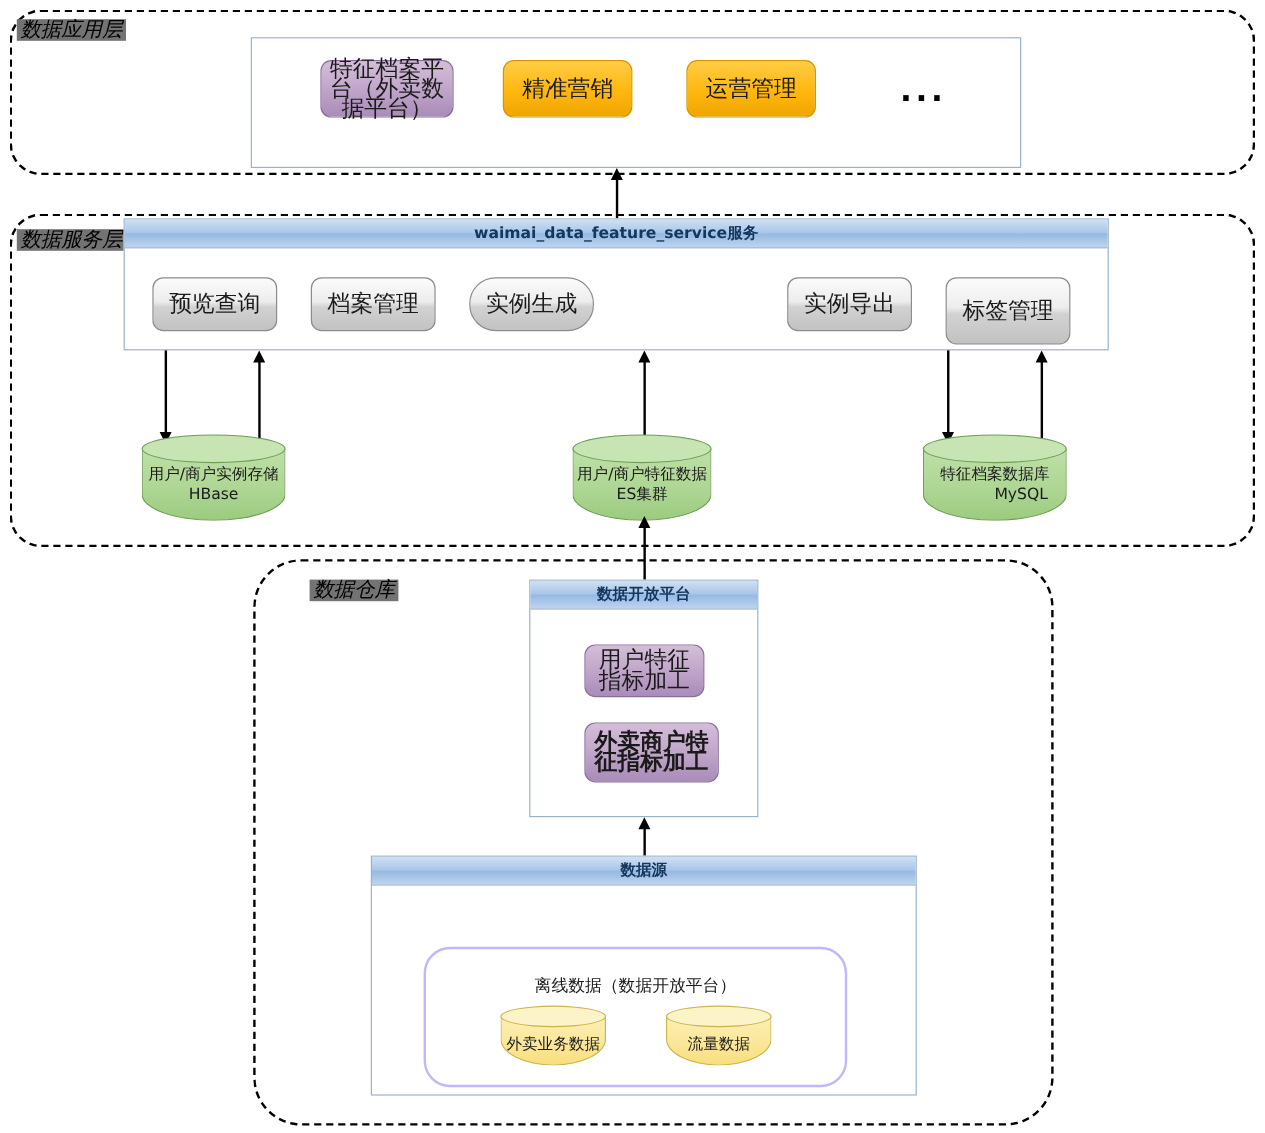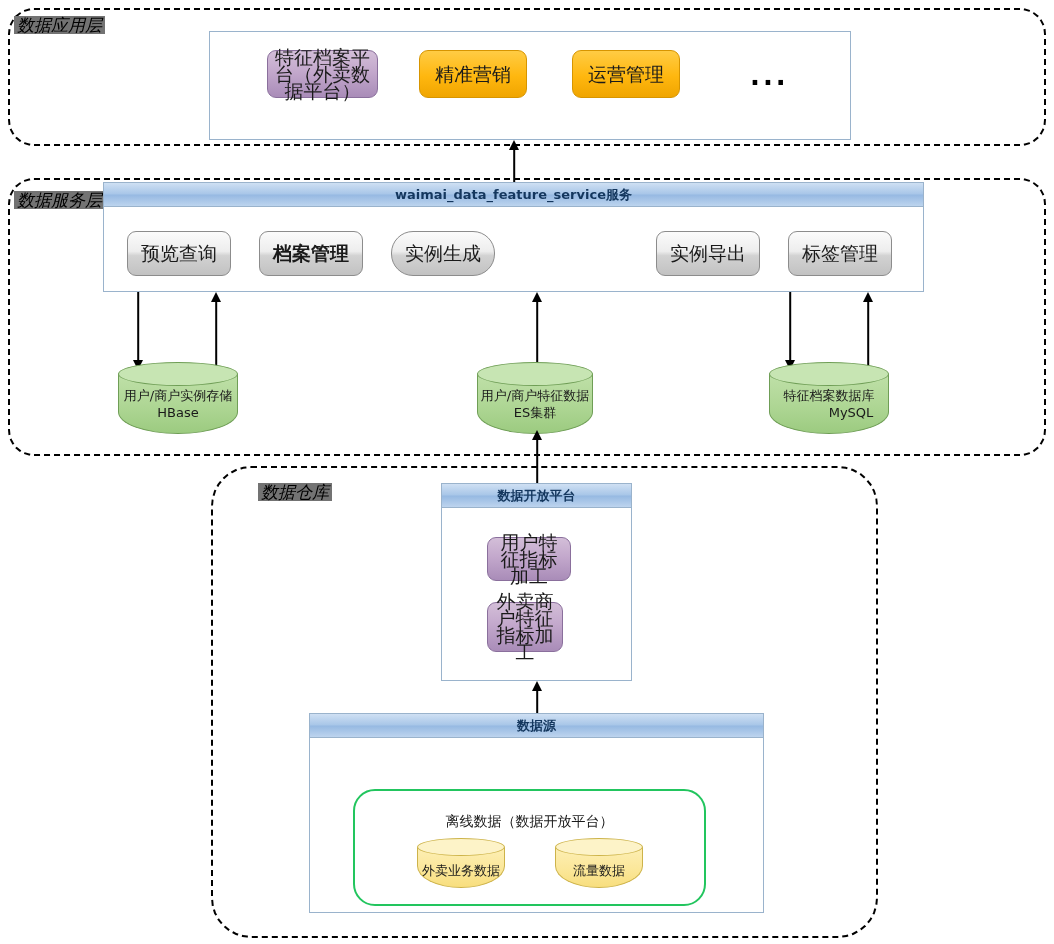--- a/index.html
+++ b/index.html
@@ -121,21 +121,21 @@
   .cyl.yellow .body{
     background:linear-gradient(180deg,#fdefb5 0%,#fbe79a 55%,#f8de7e 100%);
     border-left-color:#cdb34a;border-right-color:#cdb34a;border-bottom-color:#cdb34a;
   }
   .cyl.yellow .top{background:#fdf3c8;border-color:#cdb34a;}
 
   
   .group-box{
     position:absolute;
     box-sizing:border-box;
-    border:2px solid #22c55e;
+    border:2px solid #c4b5fd;
     border-radius:22px;
     background:#fff;
   }
   .group-title{
     position:absolute;
     left:0;right:0;
     text-align:center;
     font-size:14px;
     color:#1a1a1a;
   }
@@ -183,24 +183,24 @@
       <div class="shaft"></div>
   </div>
 
   <div class="layer" style="left:8px;top:178px;width:1038px;height:278px;border-radius:26px;"></div>
   <div class="layer-label" style="left:14px;top:191px;">数据服务层</div>
 
   <div class="panel" style="left:103px;top:182px;width:821px;height:110px;">
     <div class="panel-title">waimai_data_feature_service服务</div>
     <div class="panel-body" style="height:85px;">
       <div class="node gray" style="left:23px;top:24px;width:104px;height:45px;">预览查询</div>
-      <div class="node gray" style="left:155px;top:24px;width:104px;height:45px;font-weight:bold;">档案管理</div>
+      <div class="node gray" style="left:155px;top:24px;width:104px;height:45px;">档案管理</div>
       <div class="node gray" style="left:287px;top:24px;width:104px;height:45px;border-radius:22px;">实例生成</div>
       <div class="node gray" style="left:552px;top:24px;width:104px;height:45px;">实例导出</div>
-      <div class="node gray" style="left:684px;top:24px;width:104px;height:45px;font-family:Liberation Serif, serif;">标签管理</div>
+      <div class="node gray" style="left:684px;top:24px;width:104px;height:56px;font-family:Liberation Serif, serif;">标签管理</div>
     </div>
   </div>
 
   <div class="arrow down" style="left:132px;top:292px;width:12px;height:78px;">
     <div class="shaft"></div>
       <div class="head"></div>
   </div>
   <div class="arrow up" style="left:210px;top:292px;width:12px;height:78px;">
     <div class="head"></div>
       <div class="shaft"></div>
@@ -245,22 +245,22 @@
     <div class="head"></div>
       <div class="shaft"></div>
   </div>
 
   <div class="layer" style="left:211px;top:466px;width:667px;height:472px;border-radius:40px;"></div>
   <div class="layer-label" style="left:258px;top:483px;">数据仓库</div>
 
   <div class="panel" style="left:441px;top:483px;width:191px;height:198px;">
     <div class="panel-title">数据开放平台</div>
     <div class="panel-body" style="height:173px;">
-      <div class="node purple" style="left:45px;top:29px;width:84px;height:44px;">用户特征指标加工</div>
-      <div class="node purple" style="left:45px;top:94px;width:76px;height:50px;">外卖商户特征指标加工</div>
+      <div class="node purple" style="left:45px;top:29px;width:100px;height:44px;">用户特征指标加工</div>
+      <div class="node purple" style="left:45px;top:94px;width:112px;height:50px;font-weight:bold;">外卖商户特征指标加工</div>
     </div>
   </div>
 
   <div class="arrow up" style="left:531px;top:681px;width:12px;height:33px;">
     <div class="head"></div>
       <div class="shaft"></div>
   </div>
 
   <div class="panel" style="left:309px;top:713px;width:455px;height:200px;">
     <div class="panel-title">数据源</div>

